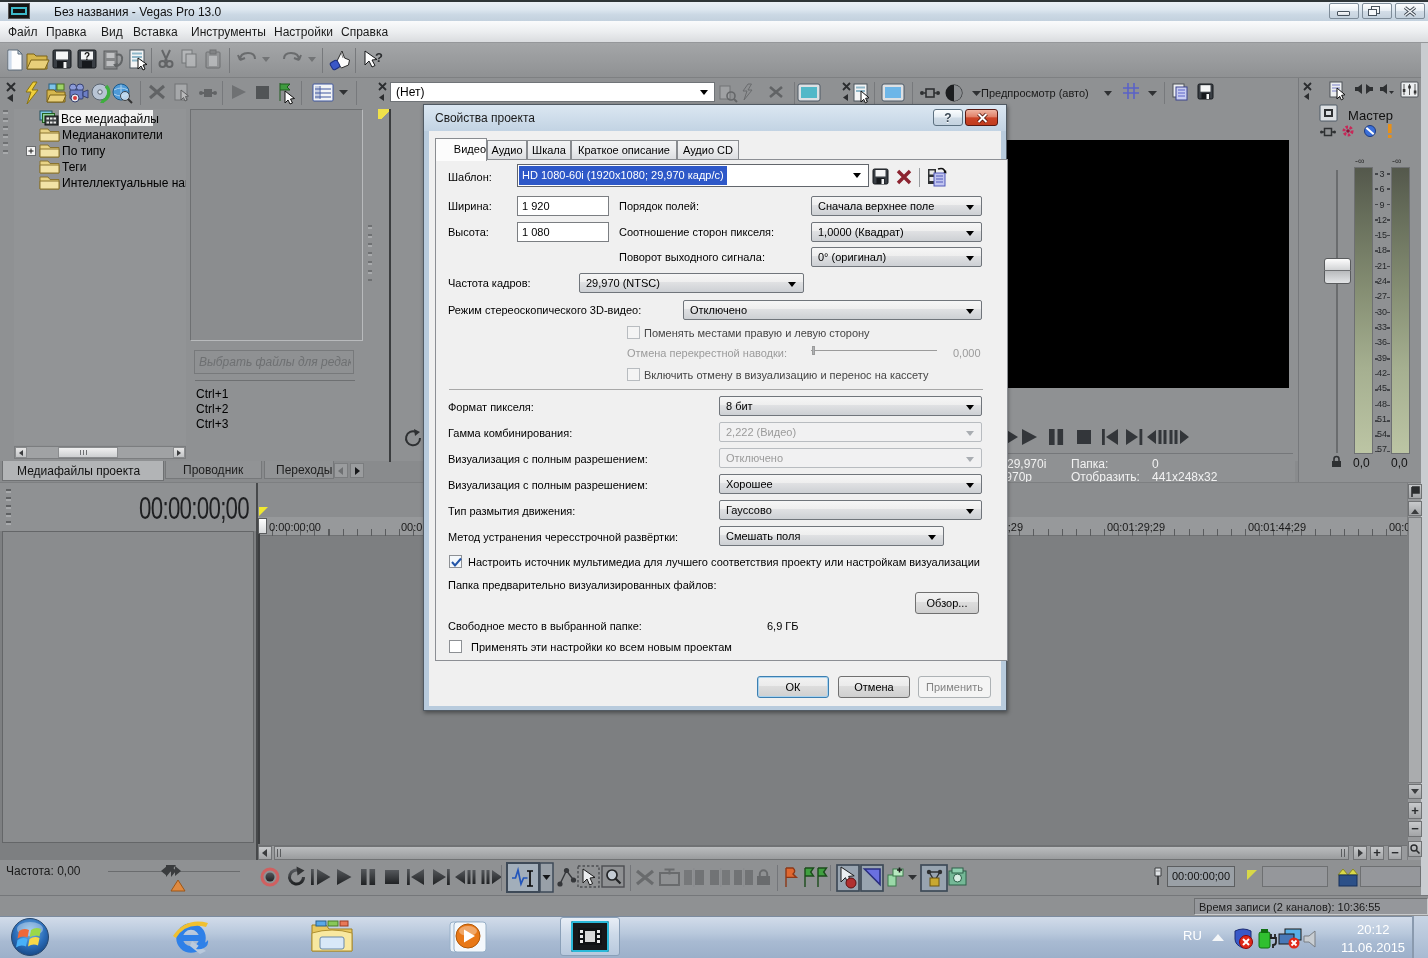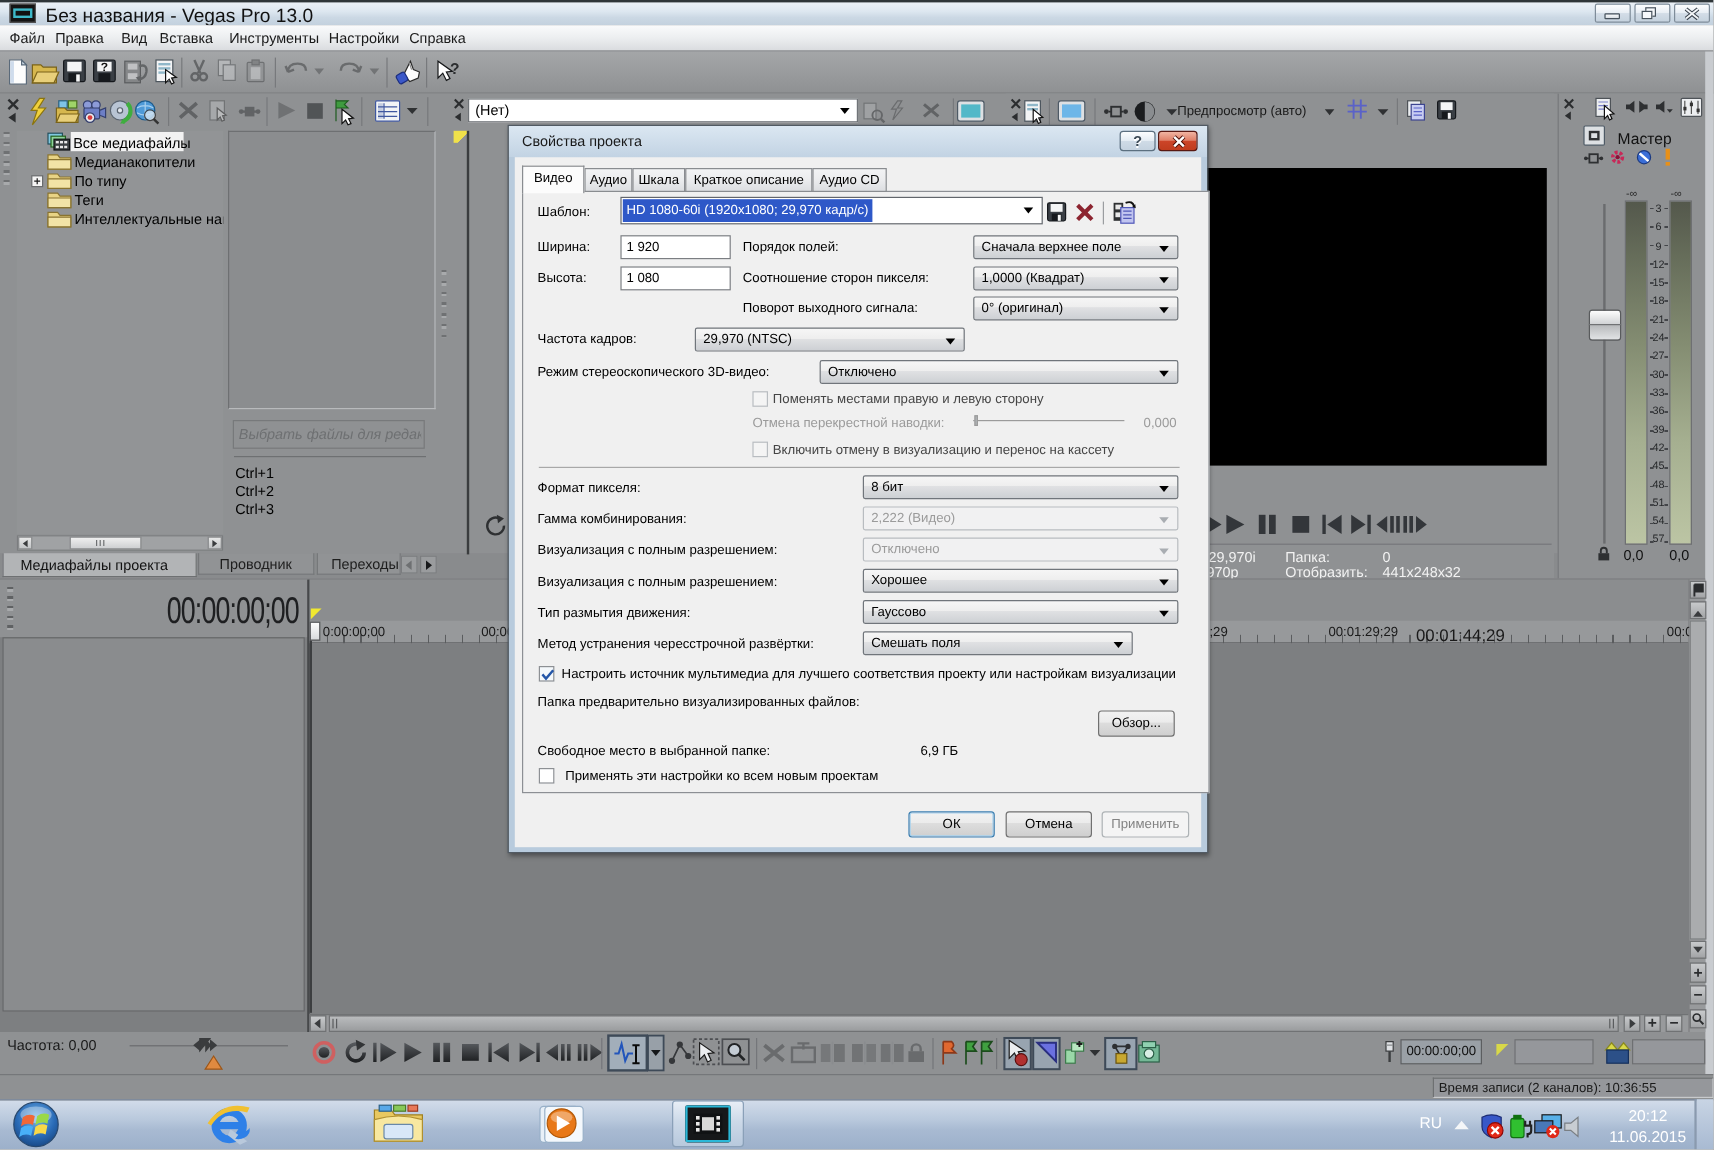--- a/index.html
+++ b/index.html
@@ -18,21 +18,21 @@
 svg{position:absolute;overflow:visible}
 </style></head>
 <body>
 <div id="root">
 
 <div class="abs" style="left:0;top:0;width:1428px;height:21px;background:linear-gradient(#eef3f8,#dde7f0 45%,#cbd8e4 70%,#c3d1de)"></div>
 <div class="abs" style="left:0;top:0;width:1428px;height:2px;background:#2e3538"></div>
 <div class="abs" style="left:8px;top:3px;width:22px;height:16px;background:#141414;border:1px solid #555"></div>
 <div class="abs" style="left:11px;top:7px;width:16px;height:8px;background:#3db8c8"></div>
 <div class="abs" style="left:13px;top:9px;width:12px;height:4px;background:#111"></div>
-<div class="lbl" style="left:38px;top:5px;font-size:16px;color:#111">Без названия - Vegas Pro 13.0</div>
+<div class="lbl" style="left:54px;top:5px;font-size:12px;color:#111">Без названия - Vegas Pro 13.0</div>
 
 <div class="abs" style="left:1329px;top:3px;width:30px;height:16px;border:1px solid #7e8c99;border-radius:2px;background:linear-gradient(#fdfeff,#e8eef4 48%,#d3dde7 52%,#c5d2de)"></div>
 <div class="abs" style="left:1337px;top:11px;width:13px;height:5px;background:linear-gradient(#fafbfc,#d8dee4);border:1px solid #47525c;border-radius:1px"></div>
 <div class="abs" style="left:1362px;top:3px;width:30px;height:16px;border:1px solid #7e8c99;border-radius:2px;background:linear-gradient(#fdfeff,#e8eef4 48%,#d3dde7 52%,#c5d2de)"></div>
 <div class="abs" style="left:1371px;top:6px;width:9px;height:8px;border:1px solid #47525c;background:#f6f8fa"></div>
 <div class="abs" style="left:1368px;top:9px;width:9px;height:7px;border:1px solid #47525c;background:#f6f8fa"></div>
 <div class="abs" style="left:1395px;top:3px;width:30px;height:16px;border:1px solid #7e8c99;border-radius:2px;background:linear-gradient(#fdfeff,#e8eef4 48%,#d3dde7 52%,#c5d2de)"></div>
 <svg class="abs" style="left:1403px;top:6px" width="14" height="11" viewBox="0 0 14 11">
       <path d="M2 1.5 l10 8 M12 1.5 l-10 8" stroke="#3b444e" stroke-width="3.4"></path>
       <path d="M2 1.5 l10 8 M12 1.5 l-10 8" stroke="#f2f5f8" stroke-width="1.6"></path>
@@ -496,21 +496,21 @@
 <div class="abs" style="left:259px;top:507px;width:0;height:0;border-left:9px solid #f0e830;border-bottom:9px solid transparent"></div>
 <div class="abs" style="left:258px;top:518px;width:9px;height:16px;background:linear-gradient(#fdfdfd,#d8dadc);border:1px solid #5a5c5e"></div>
 <div class="abs" style="left:258px;top:534px;width:2px;height:310px;background:#3c3e40"></div>
 <div class="abs lbl" style="left:269px;top:521px;font-size:11px;color:#1a1a1a">0:00:00;00</div>
 <div class="abs lbl" style="left:401px;top:521px;font-size:11px;color:#1a1a1a">00:00:14;29</div>
 <div class="abs lbl" style="left:542px;top:521px;font-size:11px;color:#1a1a1a">00:00:29;29</div>
 <div class="abs lbl" style="left:683px;top:521px;font-size:11px;color:#1a1a1a">00:00:44;29</div>
 <div class="abs lbl" style="left:824px;top:521px;font-size:11px;color:#1a1a1a">00:00:59;29</div>
 <div class="abs lbl" style="left:965px;top:521px;font-size:11px;color:#1a1a1a">00:01:14;29</div>
 <div class="abs lbl" style="left:1107px;top:521px;font-size:11px;color:#1a1a1a">00:01:29;29</div>
-<div class="abs lbl" style="left:1180px;top:521px;font-size:14px;color:#1a1a1a">00:01:44;29</div>
+<div class="abs lbl" style="left:1248px;top:521px;font-size:11px;color:#1a1a1a">00:01:44;29</div>
 <div class="abs lbl" style="left:1389px;top:521px;font-size:11px;color:#1a1a1a">00:0</div>
 
 <div class="abs" style="left:1408px;top:483px;width:13px;height:377px;background:#989a9c"></div>
 <div class="abs" style="left:1408px;top:484px;width:14px;height:15px;background:linear-gradient(#c8cacc,#a2a4a6);border:1px solid #707274"></div>
 <svg class="abs" style="left:1411px;top:487px" width="9" height="10" viewBox="0 0 9 10">
       <path d="M1 0 v10 M1 0 h7 v6 h-7" fill="#2a2c2e" stroke="#2a2c2e" stroke-width="1.6"></path>
     </svg>
 <div class="abs" style="left:1408px;top:501px;width:14px;height:15px;background:linear-gradient(#c8cacc,#a2a4a6);border:1px solid #707274"></div>
 <div class="abs" style="left:1411px;top:509px;width:0;height:0;border-left:4px solid transparent;border-right:4px solid transparent;border-bottom:5px solid #3a3c3e"></div>
 <div class="abs" style="left:1408px;top:517px;width:14px;height:266px;background:#aaacae;border:1px solid #7b7d7f"></div>
@@ -764,21 +764,21 @@
           <path d="M1.5 1 l8 8 M9.5 1 l-8 8" stroke="#4a0e06" stroke-width="3.6"></path>
           <path d="M1.5 1 l8 8 M9.5 1 l-8 8" stroke="#fff" stroke-width="2"></path>
         </svg>
       </div>
 
   <div class="abs" style="left:11px;top:54px;width:573px;height:502px;background:#f0f0f0;border:1px solid #8c8f94"></div>
   <div class="abs" style="left:63px;top:35px;width:40px;height:20px;background:linear-gradient(#f2f3f4,#ebecee 50%,#dcdee1);border:1px solid #898c90;font-size:11px;text-align:center;line-height:19px">Аудио</div>
   <div class="abs" style="left:103px;top:35px;width:44px;height:20px;background:linear-gradient(#f2f3f4,#ebecee 50%,#dcdee1);border:1px solid #898c90;font-size:11px;text-align:center;line-height:19px">Шкала</div>
   <div class="abs" style="left:147px;top:35px;width:106px;height:20px;background:linear-gradient(#f2f3f4,#ebecee 50%,#dcdee1);border:1px solid #898c90;font-size:11px;text-align:center;line-height:19px">Краткое описание</div>
   <div class="abs" style="left:253px;top:35px;width:62px;height:20px;background:linear-gradient(#f2f3f4,#ebecee 50%,#dcdee1);border:1px solid #898c90;font-size:11px;text-align:center;line-height:19px">Аудио CD</div>
-  <div class="abs" style="left:11px;top:33px;width:52px;height:23px;background:#fcfcfc;border:1px solid #898c90;border-bottom:none;font-size:11px;text-align:center;line-height:21px">Видео</div>
+  <div class="abs" style="left:11px;top:33px;width:52px;height:23px;background:#fcfcfc;border:1px solid #898c90;border-bottom:none;font-size:11px;text-align:right;line-height:21px">Видео</div>
 
   <div class="dl" style="left:24px;top:66px">Шаблон:</div>
   <div class="abs" style="left:93px;top:59px;width:352px;height:23px;background:#fff;border:1px solid #62666c"></div>
   <div class="abs" style="left:95px;top:61px;height:19px;background:#2e58c8;font-size:11px;color:#fff;line-height:18px;padding:0 3px;white-space:nowrap">HD 1080-60i (1920x1080; 29,970 кадр/с)</div>
   <div class="abs" style="left:429px;top:68px;width:0;height:0;border-left:4.5px solid transparent;border-right:4.5px solid transparent;border-top:5px solid #000"></div>
   <svg class="abs" style="left:448px;top:63px" width="110" height="20" viewBox="0 0 110 20">
     <g>
           <rect x="1" y="1" width="15" height="15" rx="1.5" fill="#3a3f45" stroke="#15181c"></rect>
           <rect x="3.5" y="2" width="10" height="6.5" fill="#f4f5f6"></rect>
           <rect x="4.5" y="10" width="8" height="6" fill="#16191d"></rect>

